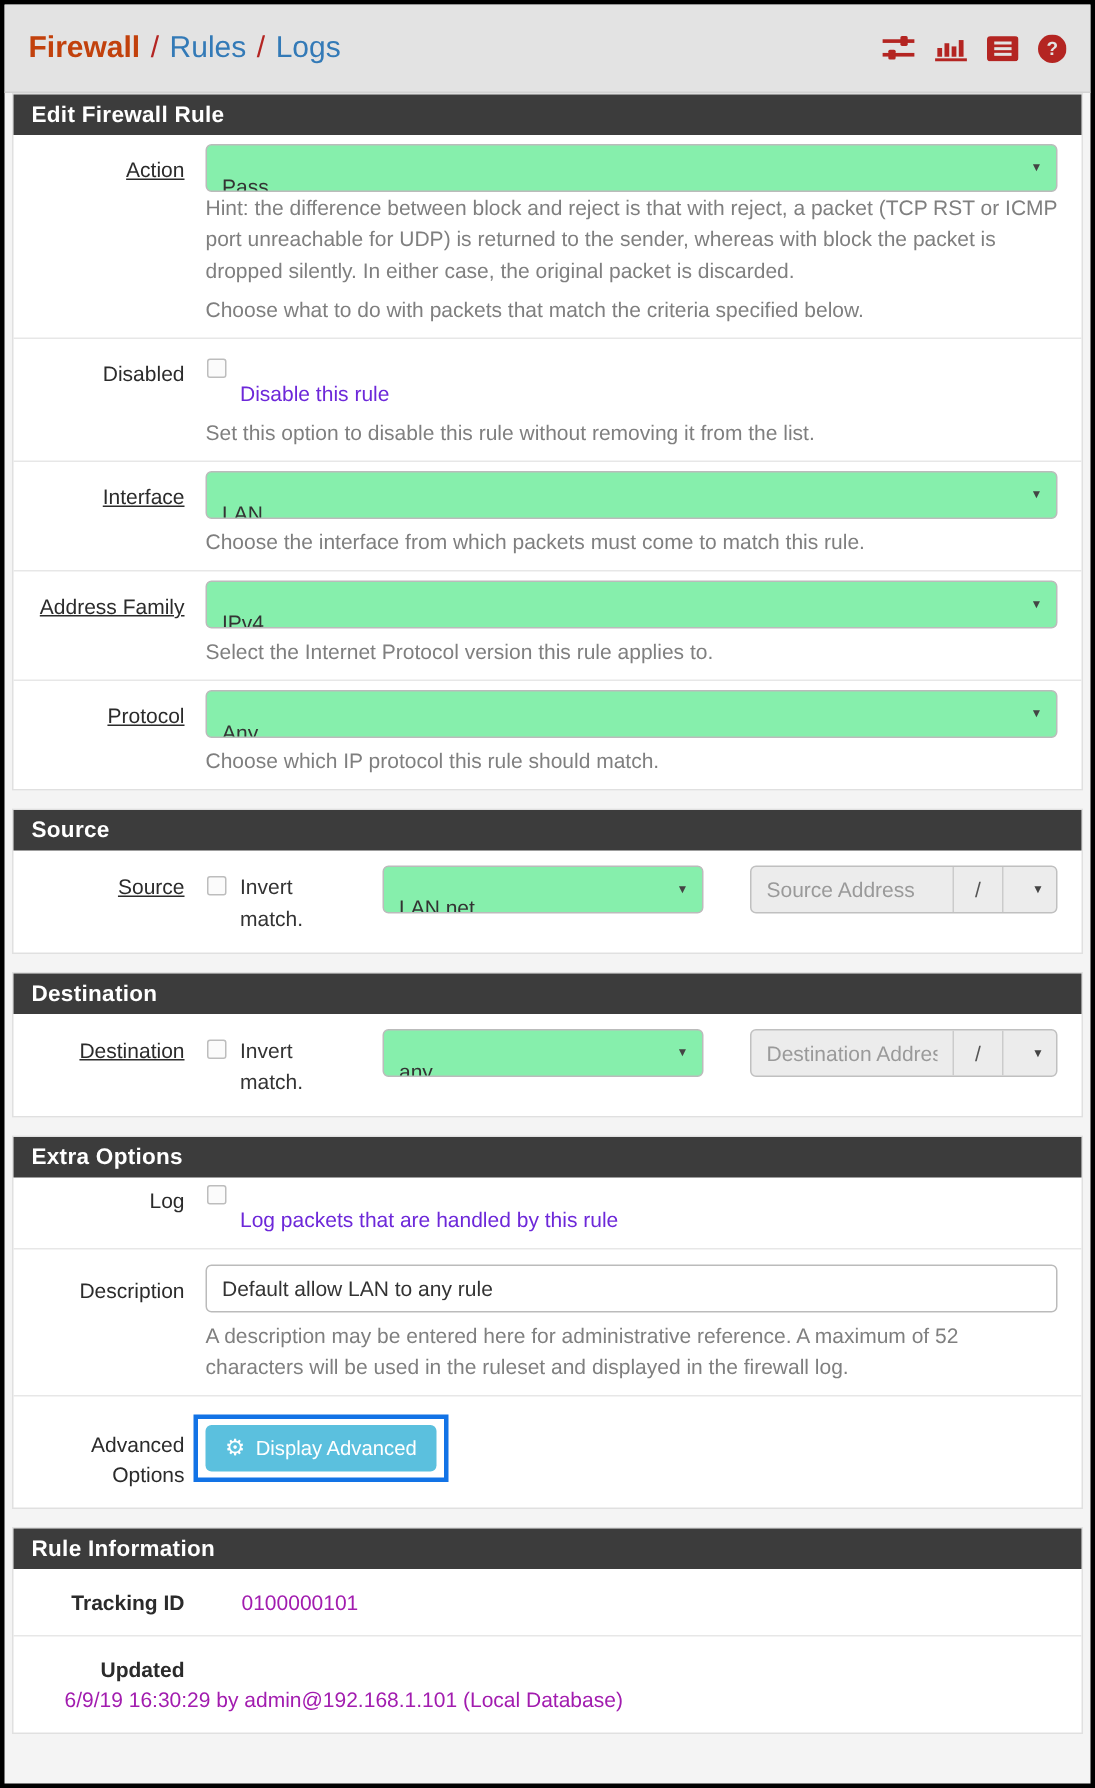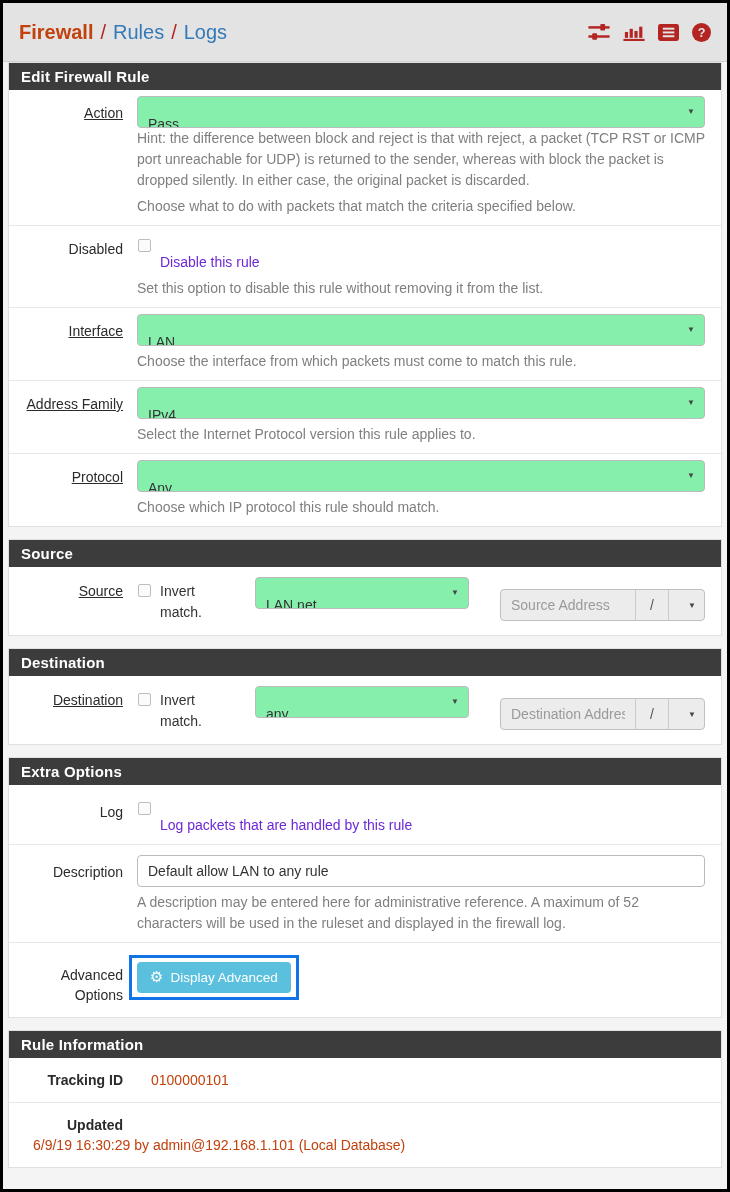--- a/index.html
+++ b/index.html
@@ -56,21 +56,21 @@
     border-radius:2px; display:inline-block; margin:3px 9px 0 1px; flex:none;
   }
   .chk-text { line-height:21px; color:#6d28d9;margin-top:16px; }
   
   .src-flex { display:flex; align-items:flex-start; }
   .invert-col { width:118px; min-width:118px; display:flex; align-items:flex-start; padding-top:4px; }
   .invert-text { display:inline-block; width:58px; line-height:21px; }
   .mid-select { width:214px; min-width:214px; margin-right:31px; }
   .addr-group {
     flex:1; display:flex; height:32px; border:1px solid #c0c0c0;
-    border-radius:4px; overflow:hidden; background:#ececec;margin-top:12px;
+    border-radius:4px; overflow:hidden; background:#ececec;
   }
   .addr-input {
     flex:1; border:none; background:transparent; padding:0 10px;
     font:inherit; color:#666; min-width:0; outline:none;
   }
   .addr-input::placeholder { color:#9a9a9a; }
   .slash-cell {
     width:33px; border-left:1px solid #cbcbcb; display:flex;
     align-items:center; justify-content:center; color:#555;
   }
@@ -92,21 +92,21 @@
   .btn-info {
     display:inline-flex; align-items:center; gap:7px;
     background:var(--info_button,#5bc0de); color:#fff; border:none;
     border-radius:4px; padding:8px 13px; font:inherit; font-size:13.5px;
     cursor:pointer;
   }
   .gear { font-family:"DejaVu Sans", sans-serif; font-size:15px; line-height:1; }
   
   .info-row { display:flex; padding:12px 10px; }
   .info-row + .info-row { border-top:1px solid #e7e7e7;flex-direction:column; }
-  .info-val { flex:1; padding-top:0; line-height:20px; color:#c2410c; margin-left:14px; }
+  .info-val { flex:1; padding-top:0; line-height:20px; color:#a21caf; margin-left:24px; }
   .info-lbl { width:118px; min-width:118px; text-align:right; font-weight:bold; color:#2b2b2b; padding-right:14px; line-height:20px; }
 </style>
 </head>
 <body>
 
 <div class="page">
 
   <div class="crumb-bar">
     <div class="crumb">
       <a href="#" class="root">Firewall</a><span class="sep">/</span><a href="#" class="lnk">Rules</a><span class="sep">/</span><a href="#" class="lnk">Logs</a>
@@ -242,21 +242,21 @@
             <span class="caret">▼</span>
           </div>
         </div>
       </div>
     </div>
   </div>
 
   <div class="panel">
     <div class="panel-heading">Extra Options</div>
 
-    <div class="row" style="padding-top:14px">
+    <div class="row" style="padding-top:2px">
       <div class="lbl" style="padding-top:3px">Log</div>
       <div class="ctl">
         <div class="chk-line" style="padding-top:0">
           <span class="checkbox"></span>
           <span class="chk-text">Log packets that are handled by this rule</span>
         </div>
       </div>
     </div>
 
     <div class="row" style="padding-top:10px">

